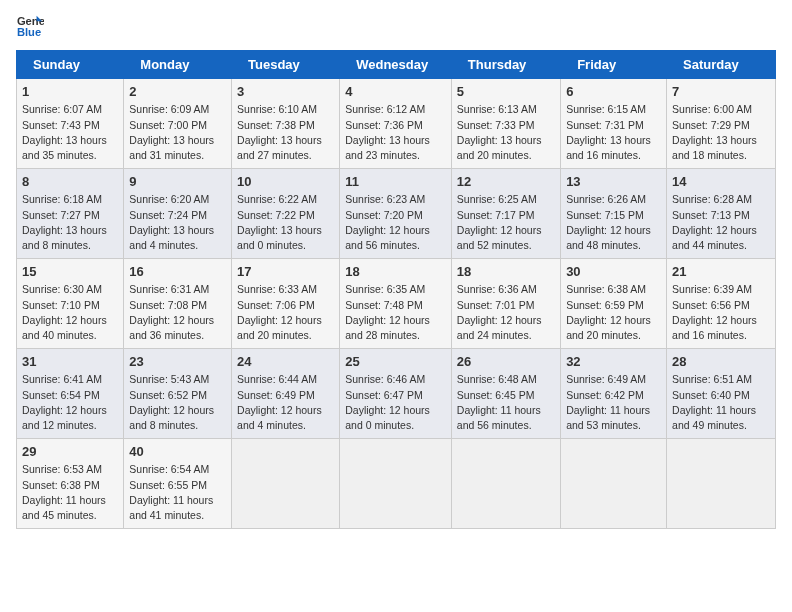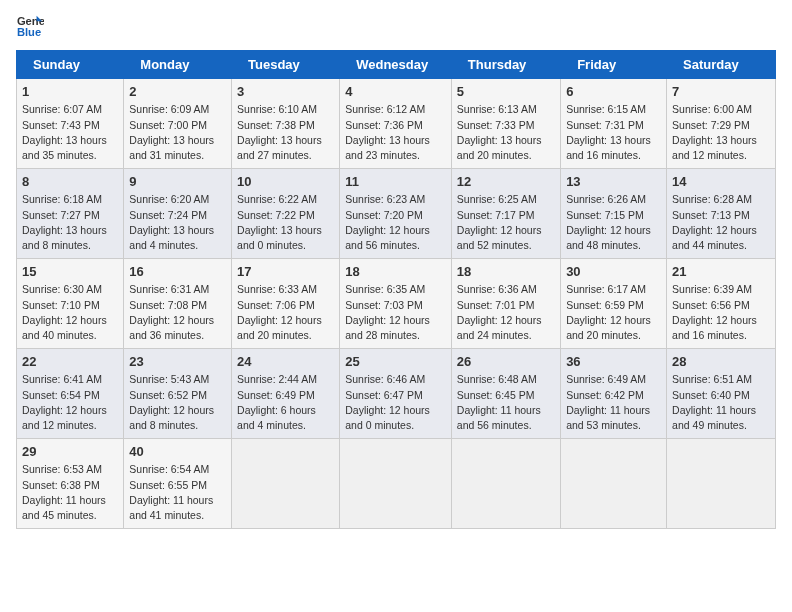--- a/index.html
+++ b/index.html
@@ -151,21 +151,21 @@
         <td>
           <span class="day-num">6</span>
           <span class="day-detail">Sunrise: 6:15 AM</span><br>
           <span class="day-detail">Sunset: 7:31 PM</span><br>
           <span class="day-detail">Daylight: 13 hours and 16 minutes.</span>
         </td>
         <td>
           <span class="day-num">7</span>
           <span class="day-detail">Sunrise: 6:00 AM</span><br>
           <span class="day-detail">Sunset: 7:29 PM</span><br>
-          <span class="day-detail">Daylight: 13 hours and 12 minutes.</span>
+          <span class="day-detail">Daylight: 13 hours and 18 minutes.</span>
         </td>
       </tr>
       <tr>
         <td>
           <span class="day-num">8</span>
           <span class="day-detail">Sunrise: 6:18 AM</span><br>
           <span class="day-detail">Sunset: 7:27 PM</span><br>
           <span class="day-detail">Daylight: 13 hours and 8 minutes.</span>
         </td>
         <td>
@@ -220,75 +220,75 @@
         </td>
         <td>
           <span class="day-num">17</span>
           <span class="day-detail">Sunrise: 6:33 AM</span><br>
           <span class="day-detail">Sunset: 7:06 PM</span><br>
           <span class="day-detail">Daylight: 12 hours and 20 minutes.</span>
         </td>
         <td>
           <span class="day-num">18</span>
           <span class="day-detail">Sunrise: 6:35 AM</span><br>
-          <span class="day-detail">Sunset: 7:03 PM</span><br>
+          <span class="day-detail">Sunset: 7:48 PM</span><br>
           <span class="day-detail">Daylight: 12 hours and 28 minutes.</span>
         </td>
         <td>
           <span class="day-num">18</span>
           <span class="day-detail">Sunrise: 6:36 AM</span><br>
           <span class="day-detail">Sunset: 7:01 PM</span><br>
           <span class="day-detail">Daylight: 12 hours and 24 minutes.</span>
         </td>
         <td>
           <span class="day-num">30</span>
-          <span class="day-detail">Sunrise: 6:17 AM</span><br>
+          <span class="day-detail">Sunrise: 6:38 AM</span><br>
           <span class="day-detail">Sunset: 6:59 PM</span><br>
           <span class="day-detail">Daylight: 12 hours and 20 minutes.</span>
         </td>
         <td>
           <span class="day-num">21</span>
           <span class="day-detail">Sunrise: 6:39 AM</span><br>
           <span class="day-detail">Sunset: 6:56 PM</span><br>
           <span class="day-detail">Daylight: 12 hours and 16 minutes.</span>
         </td>
       </tr>
       <tr>
         <td>
-          <span class="day-num">22</span>
+          <span class="day-num">31</span>
           <span class="day-detail">Sunrise: 6:41 AM</span><br>
           <span class="day-detail">Sunset: 6:54 PM</span><br>
           <span class="day-detail">Daylight: 12 hours and 12 minutes.</span>
         </td>
         <td>
           <span class="day-num">23</span>
           <span class="day-detail">Sunrise: 5:43 AM</span><br>
           <span class="day-detail">Sunset: 6:52 PM</span><br>
           <span class="day-detail">Daylight: 12 hours and 8 minutes.</span>
         </td>
         <td>
           <span class="day-num">24</span>
-          <span class="day-detail">Sunrise: 2:44 AM</span><br>
+          <span class="day-detail">Sunrise: 6:44 AM</span><br>
           <span class="day-detail">Sunset: 6:49 PM</span><br>
-          <span class="day-detail">Daylight: 6 hours and 4 minutes.</span>
+          <span class="day-detail">Daylight: 12 hours and 4 minutes.</span>
         </td>
         <td>
           <span class="day-num">25</span>
           <span class="day-detail">Sunrise: 6:46 AM</span><br>
           <span class="day-detail">Sunset: 6:47 PM</span><br>
           <span class="day-detail">Daylight: 12 hours and 0 minutes.</span>
         </td>
         <td>
           <span class="day-num">26</span>
           <span class="day-detail">Sunrise: 6:48 AM</span><br>
           <span class="day-detail">Sunset: 6:45 PM</span><br>
           <span class="day-detail">Daylight: 11 hours and 56 minutes.</span>
         </td>
         <td>
-          <span class="day-num">36</span>
+          <span class="day-num">32</span>
           <span class="day-detail">Sunrise: 6:49 AM</span><br>
           <span class="day-detail">Sunset: 6:42 PM</span><br>
           <span class="day-detail">Daylight: 11 hours and 53 minutes.</span>
         </td>
         <td>
           <span class="day-num">28</span>
           <span class="day-detail">Sunrise: 6:51 AM</span><br>
           <span class="day-detail">Sunset: 6:40 PM</span><br>
           <span class="day-detail">Daylight: 11 hours and 49 minutes.</span>
         </td>

